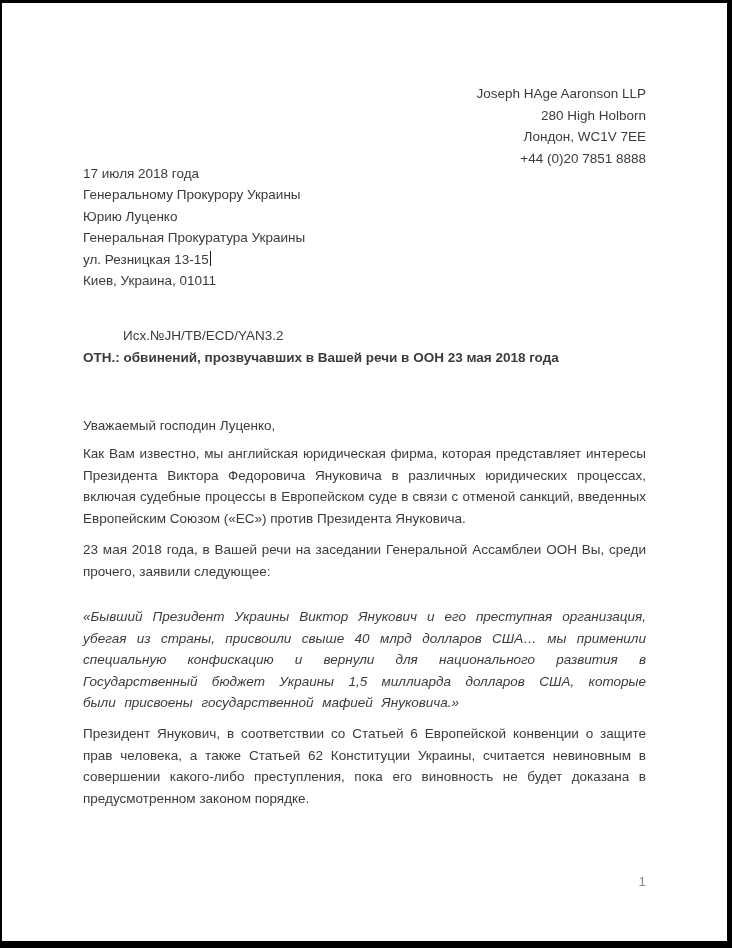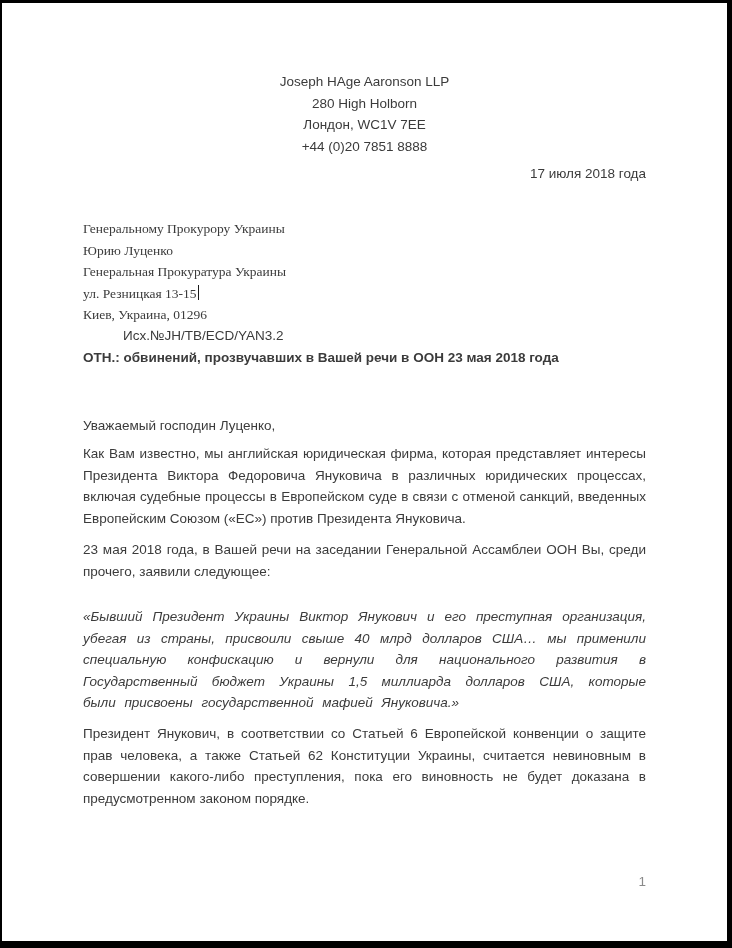--- a/index.html
+++ b/index.html
@@ -24,30 +24,28 @@
     color: #3b3b3b;
     font-size: 13.5px;
     line-height: 21.5px;
   }
   .block {
     position: absolute;
     left: 81px;
     right: 81px;
   }
   .letterhead {
-    top: 68px;
-    text-align: center;
+    top: 80px;
+    text-align: right;
   }
   .date-line {
     top: 160px;
-    text-align: right;
   }
   .recipient {
-    top: 215px;
-    font-family: Liberation Serif, serif;
+    top: 181px;
   }
   .reference-line {
     top: 322px;
     margin-left: 40px;
   }
   .subject-line {
     top: 344px;
     font-weight: bold;
   }
   .salutation {
@@ -92,21 +90,21 @@
     <div>+44 (0)20 7851 8888</div>
   </div>
 
   <div class="block date-line">17 июля 2018 года</div>
 
   <div class="block recipient">
     <div>Генеральному Прокурору Украины</div>
     <div>Юрию Луценко</div>
     <div>Генеральная Прокуратура Украины</div>
     <div><span>ул. Резницкая 13-15</span><span class="caret"></span></div>
-    <div>Киев, Украина, 01296</div>
+    <div>Киев, Украина, 01011</div>
   </div>
 
   <div class="block reference-line">Исх.№JH/TB/ECD/YAN3.2</div>
 
   <div class="block subject-line">ОТН.: обвинений, прозвучавших в Вашей речи в ООН 23 мая 2018 года</div>
 
   <div class="block salutation">Уважаемый господин Луценко,</div>
 
   <div class="block body-para para-1">Как Вам известно, мы английская юридическая фирма, которая представляет интересы Президента Виктора Федоровича Януковича в различных юридических процессах, включая судебные процессы в Европейском суде в связи с отменой санкций, введенных Европейским Союзом («ЕС») против Президента Януковича.</div>
 

